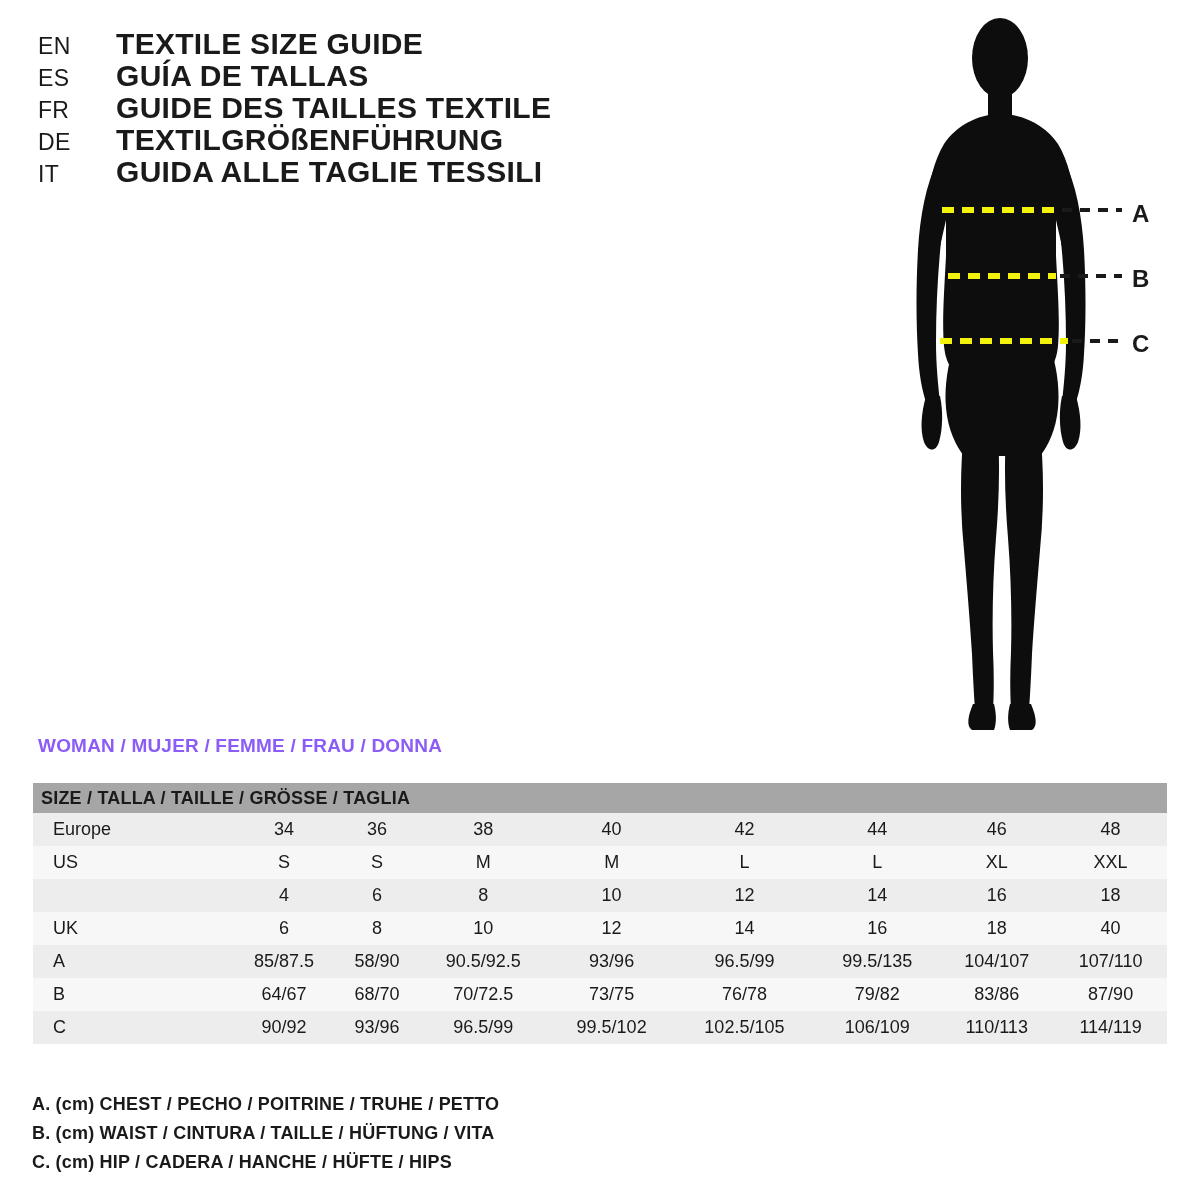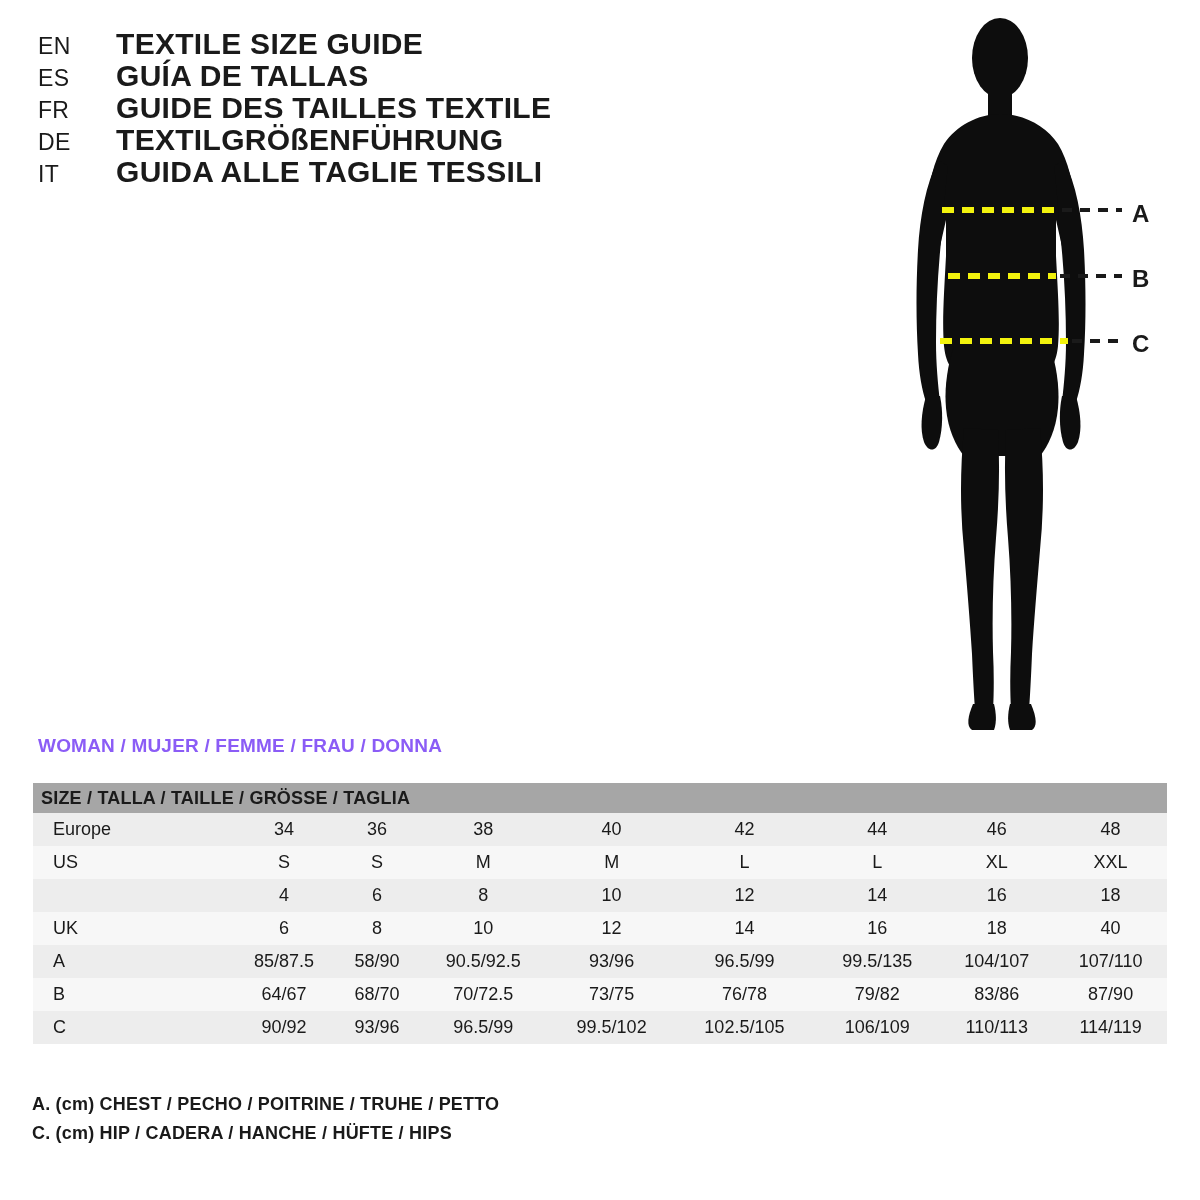--- a/index.html
+++ b/index.html
@@ -334,14 +334,15 @@
       <td>102.5/105</td>
       <td>106/109</td>
       <td>110/113</td>
       <td>114/119</td>
     </tr>
   </tbody>
 </table>
 
 <div class="footnotes">
   <div class="footnote">A. (cm) CHEST / PECHO / POITRINE / TRUHE / PETTO</div>
+  <div class="footnote">B. (cm) WAIST / CINTURA / TAILLE / HÜFTUNG / VITA</div>
   <div class="footnote">C. (cm) HIP / CADERA / HANCHE / HÜFTE / HIPS</div>
 </div>
 
 </body></html>

